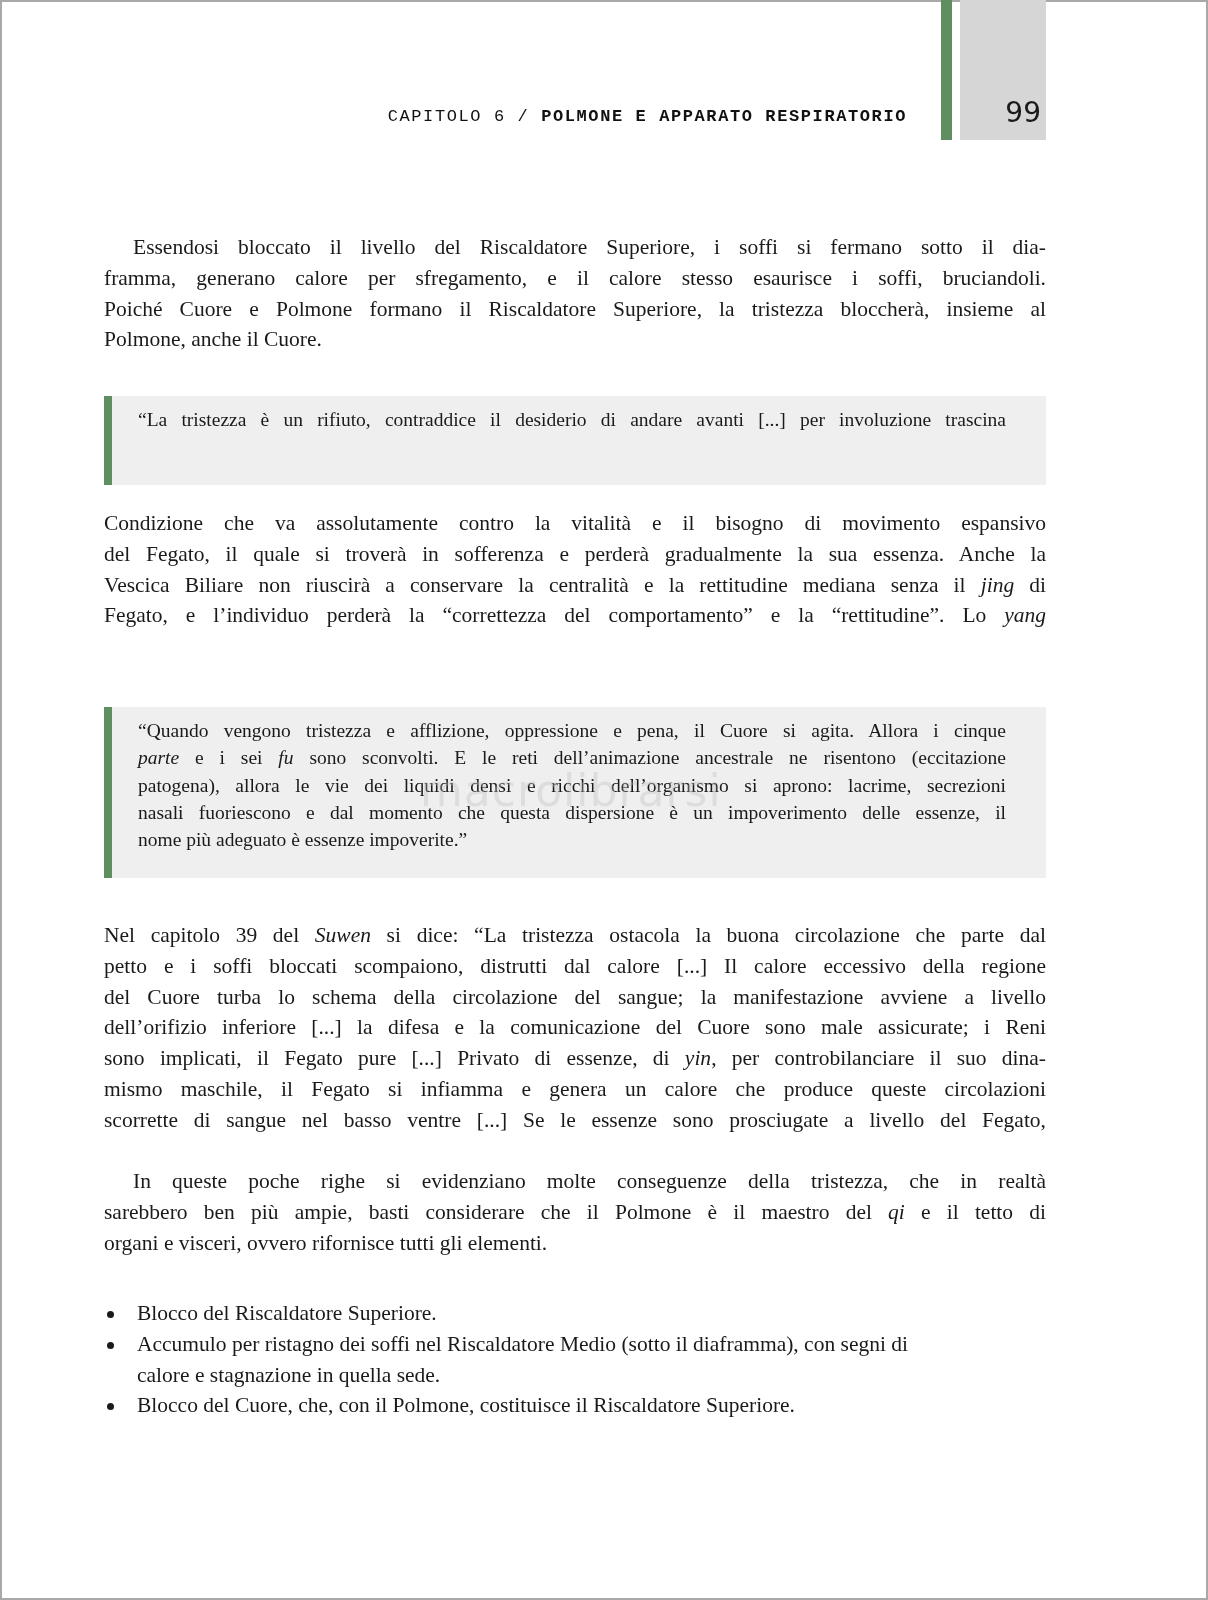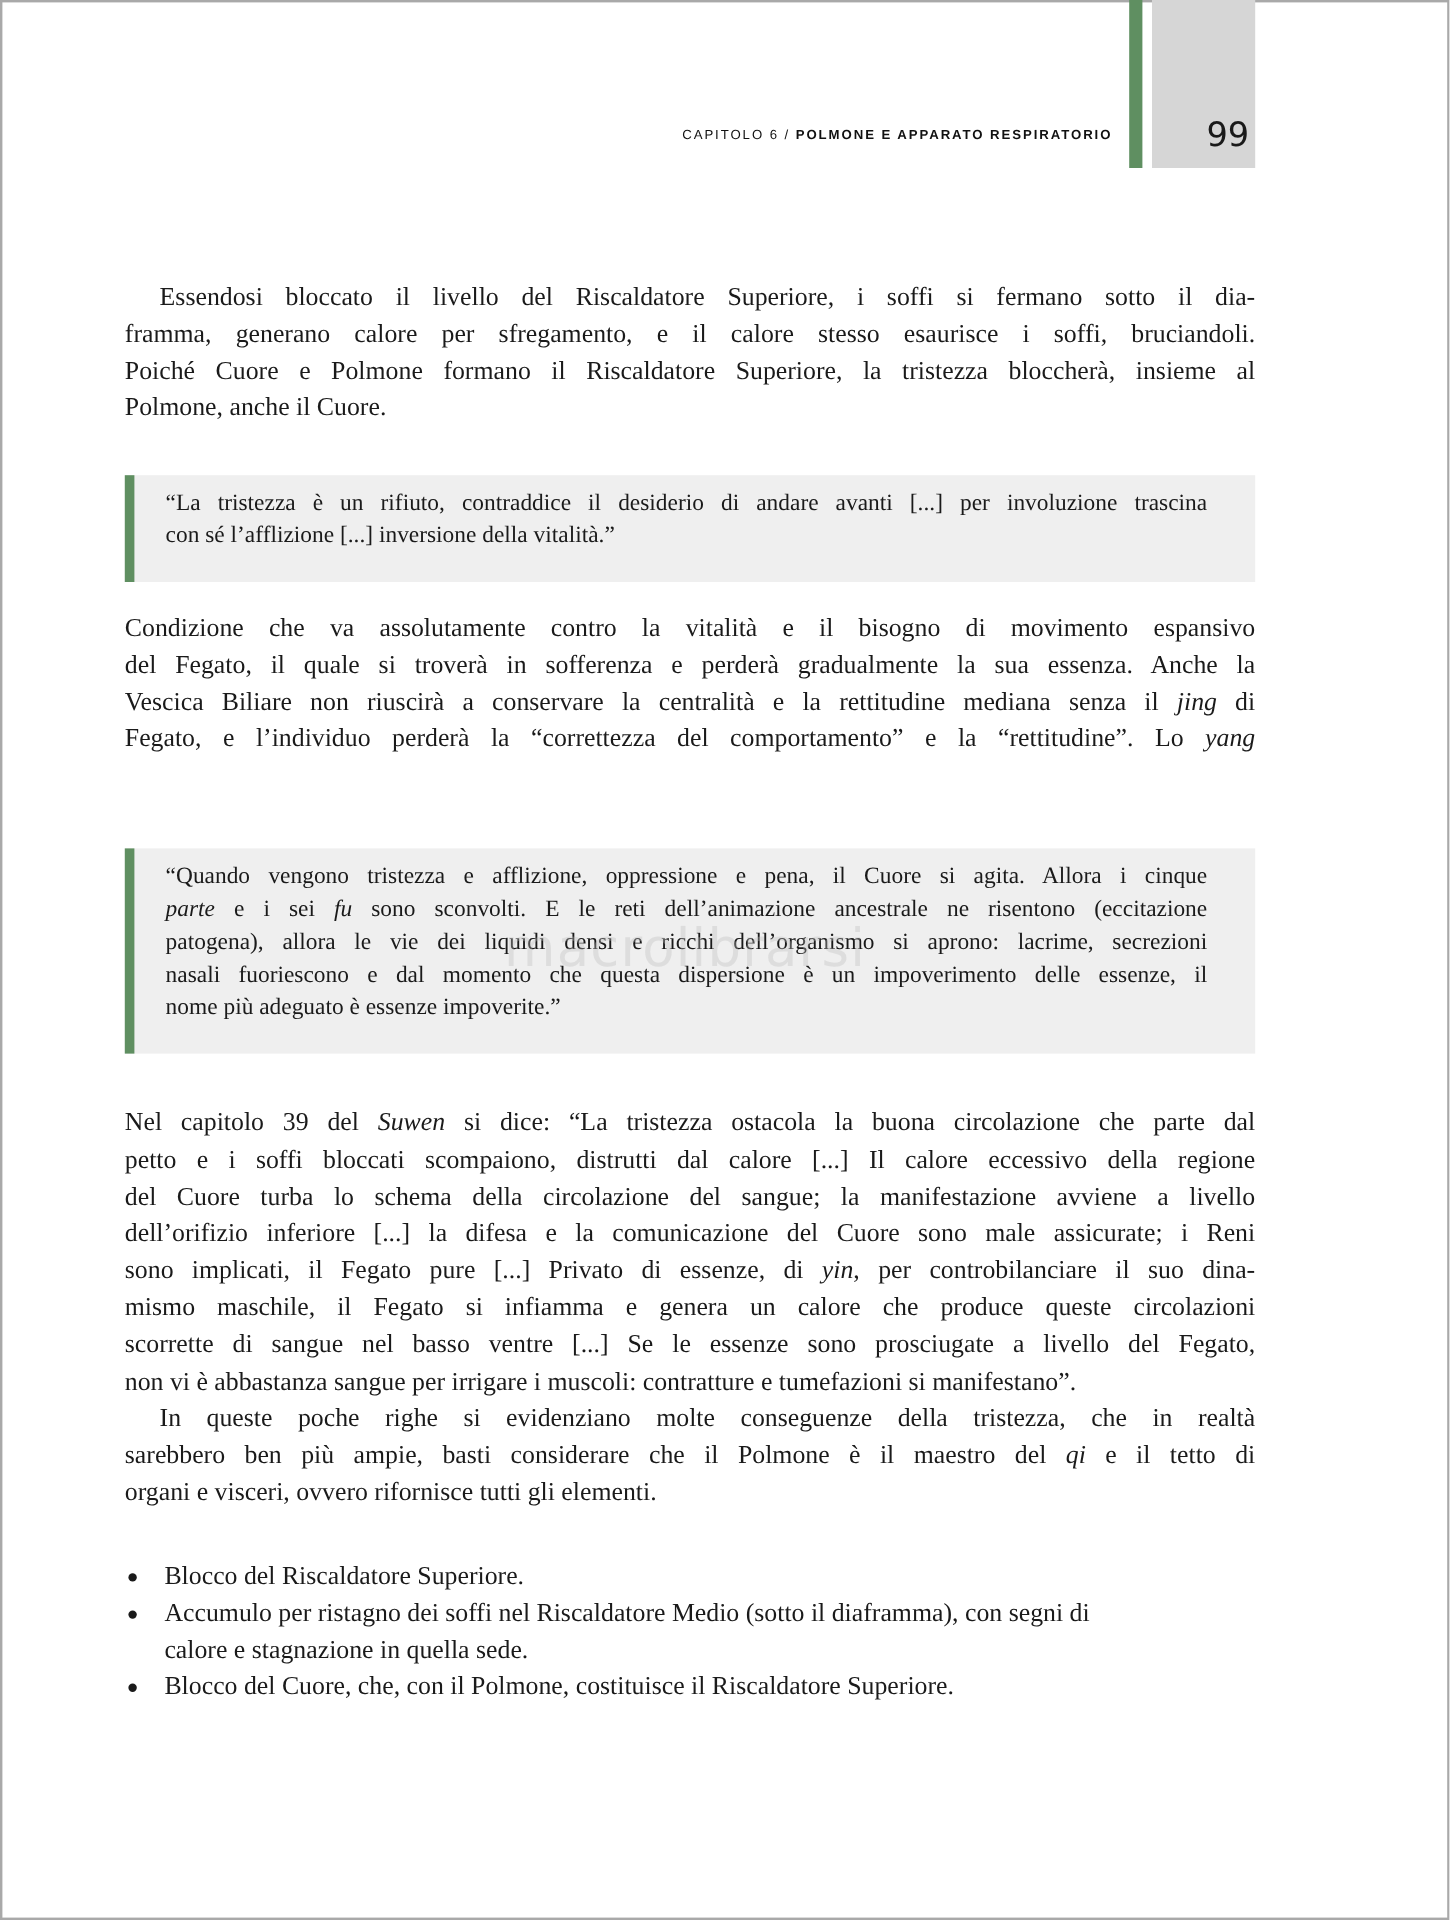--- a/index.html
+++ b/index.html
@@ -11,24 +11,24 @@
     font-family: "Liberation Serif", "DejaVu Serif", serif;
     color: #1a1a1a;
   }
   .page-frame {
     position: absolute; left: 0; top: 0;
     width: 1204px; height: 1596px;
     border: 2px solid #a9a9a9;
     background: #fff;
   }
   .running-head {
-    position: absolute; left: 332px; top: 107px; width: 595px;
+    position: absolute; left: 312px; top: 107px; width: 595px;
     text-align: right;
-    font-family: Liberation Sans, sans-serif;
-    font-size: 11px; letter-spacing: 1.6px;
+    font-family: Liberation Mono, monospace;
+    font-size: 17px; letter-spacing: 1.6px;
     color: #111;
   }
   .running-head .chap { font-weight: normal; }
   .running-head .title { font-weight: bold; }
   .green-tab {
     position: absolute; left: 941px; top: 0; width: 11px; height: 140px;
     background: #5f8f61;
   }
   .num-tab {
     position: absolute; left: 960px; top: 0; width: 86px; height: 140px;
@@ -99,21 +99,20 @@
   <span class="line indent">Essendosi bloccato il livello del Riscaldatore Superiore, i soffi si fermano sotto il dia-</span>
   <span class="line">framma, generano calore per sfregamento, e il calore stesso esaurisce i soffi, bruciandoli.</span>
   <span class="line">Poiché Cuore e Polmone formano il Riscaldatore Superiore, la tristezza bloccherà, insieme al</span>
   <span class="line last">Polmone, anche il Cuore.</span>
 </p>
 
 <div class="quote" style="top:396px; height:89px;">
   <div class="bar"></div>
   <div class="qtext" style="top:10px">
     <span class="line">“La tristezza è un rifiuto, contraddice il desiderio di andare avanti [...] per involuzione trascina</span>
-    <span class="line last">con sé l’afflizione [...] inversione della vitalità.”</span>
   </div>
 </div>
 
 <p class="para" style="top:508px">
   <span class="line"><span>Condizione che va assolutamente contro la vitalità e il bisogno di movimento espansivo</span></span>
   <span class="line"><span>del Fegato, il quale si troverà in sofferenza e perderà gradualmente la sua essenza. Anche la</span></span>
   <span class="line"><span>Vescica Biliare non riuscirà a conservare la centralità e la rettitudine mediana senza il </span><em>jing</em><span> di</span></span>
   <span class="line"><span>Fegato, e l’individuo perderà la “correttezza del comportamento” e la “rettitudine”. Lo </span><em>yang</em></span>
 </p>
 
@@ -131,21 +130,20 @@
 <div class="watermark">macrolibrarsi</div>
 
 <p class="para" style="top:920px">
   <span class="line"><span>Nel capitolo 39 del </span><em>Suwen</em><span> si dice: “La tristezza ostacola la buona circolazione che parte dal</span></span>
   <span class="line"><span>petto e i soffi bloccati scompaiono, distrutti dal calore [...] Il calore eccessivo della regione</span></span>
   <span class="line"><span>del Cuore turba lo schema della circolazione del sangue; la manifestazione avviene a livello</span></span>
   <span class="line"><span>dell’orifizio inferiore [...] la difesa e la comunicazione del Cuore sono male assicurate; i Reni</span></span>
   <span class="line"><span>sono implicati, il Fegato pure [...] Privato di essenze, di </span><em>yin</em><span>, per controbilanciare il suo dina-</span></span>
   <span class="line"><span>mismo maschile, il Fegato si infiamma e genera un calore che produce queste circolazioni</span></span>
   <span class="line"><span>scorrette di sangue nel basso ventre [...] Se le essenze sono prosciugate a livello del Fegato,</span></span>
-  <span class="line last"><span>non vi è abbastanza sangue per irrigare i muscoli: contratture e tumefazioni si manifestano”.</span></span>
 </p>
 
 <p class="para" style="top:1166px">
   <span class="line indent"><span>In queste poche righe si evidenziano molte conseguenze della tristezza, che in realtà</span></span>
   <span class="line"><span>sarebbero ben più ampie, basti considerare che il Polmone è il maestro del </span><em>qi</em><span> e il tetto di</span></span>
   <span class="line last"><span>organi e visceri, ovvero rifornisce tutti gli elementi.</span></span>
 </p>
 
 <ul class="bullets">
   <li>

